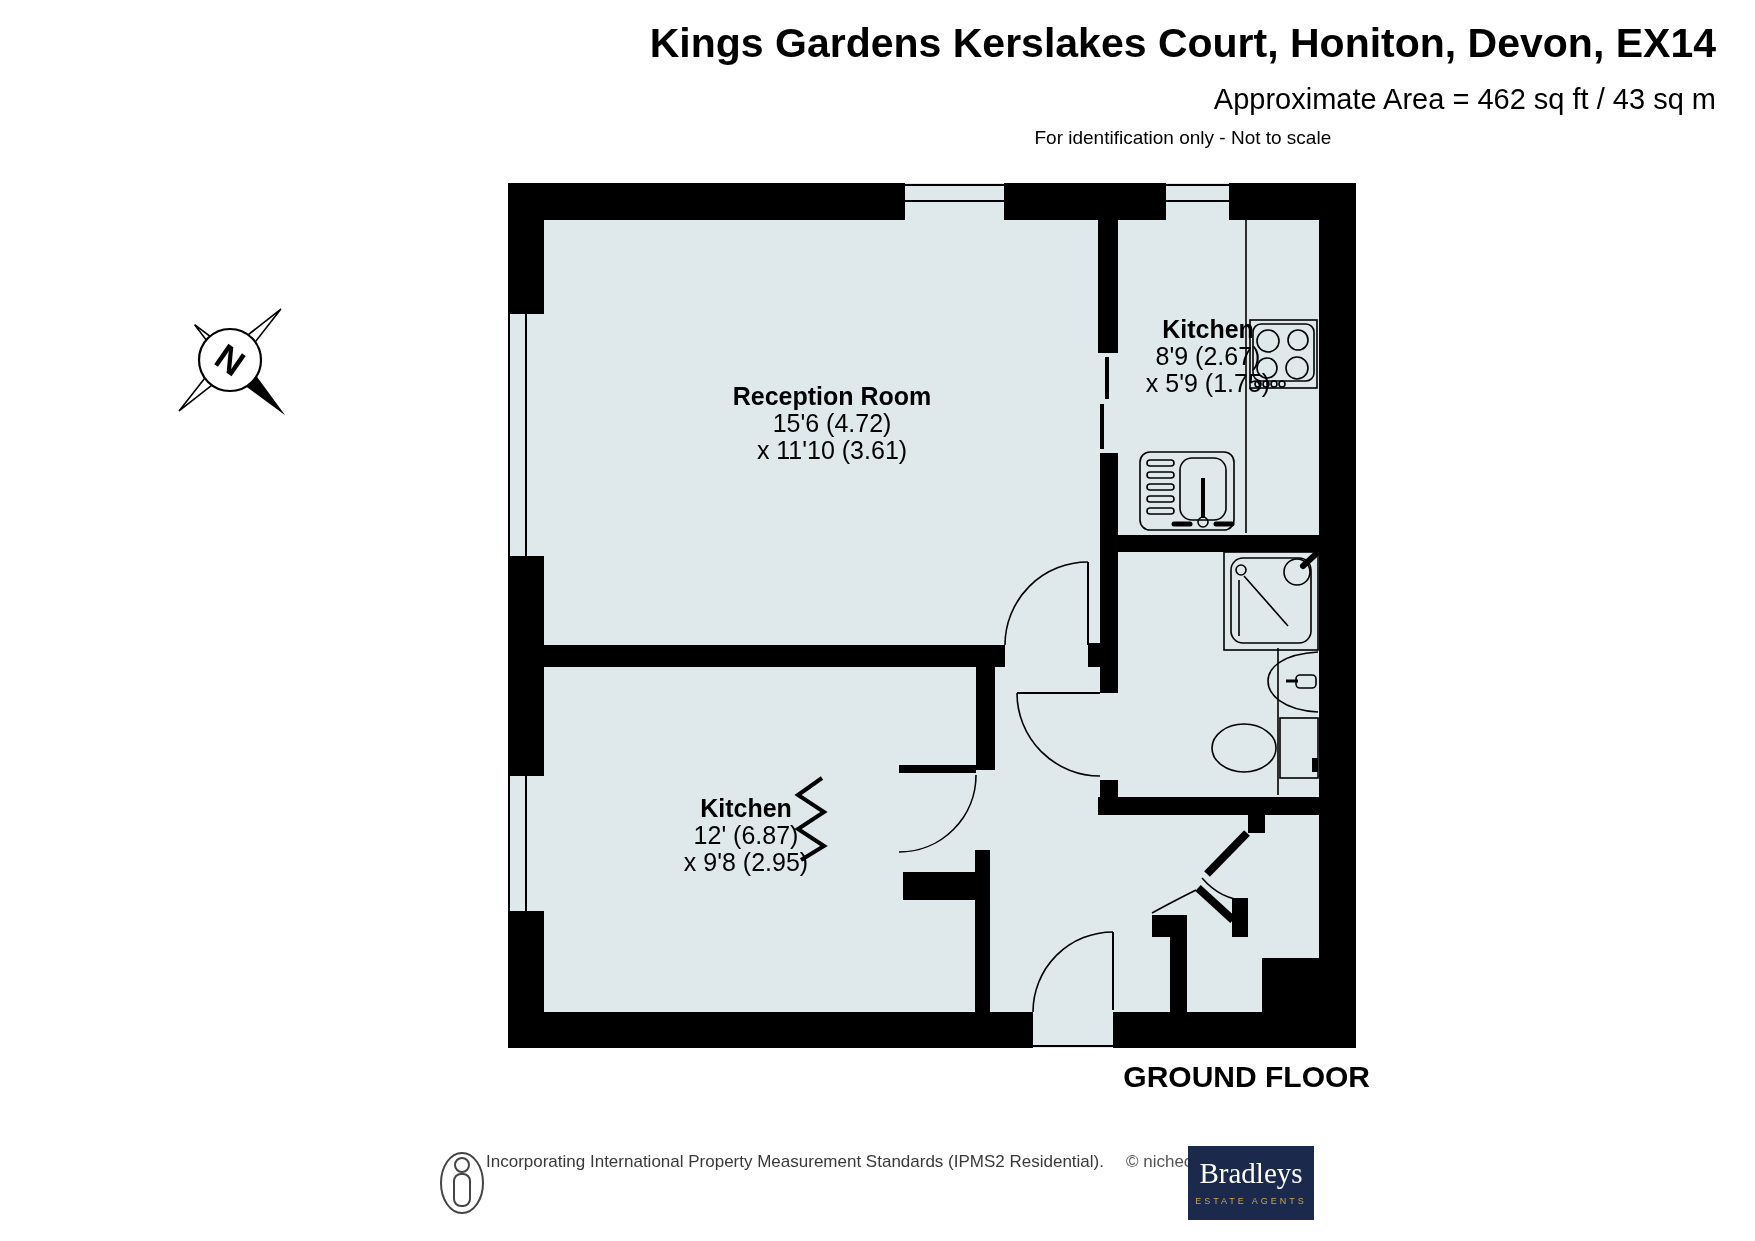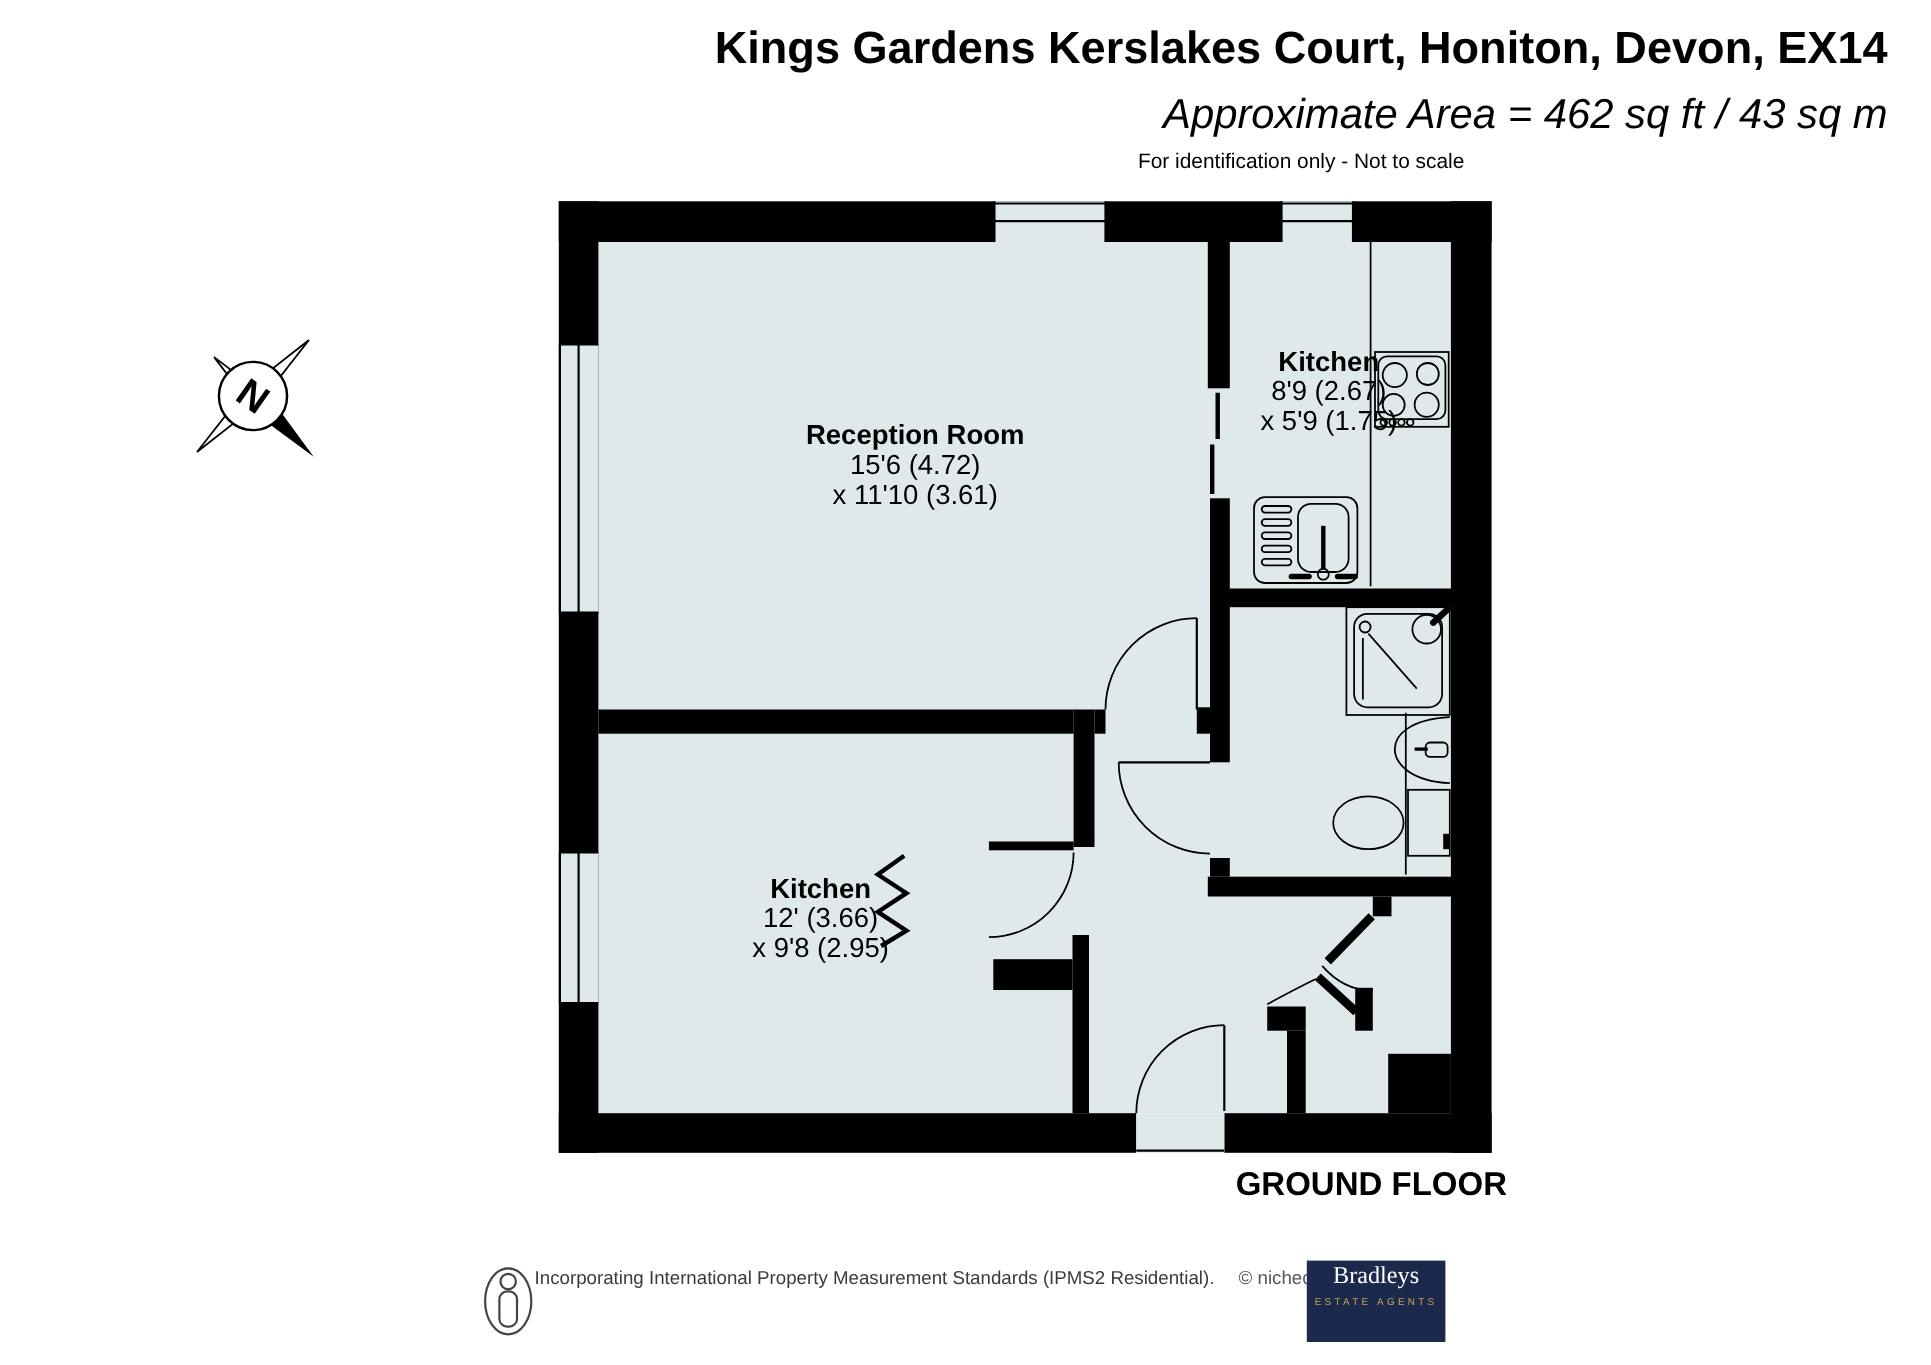--- a/index.html
+++ b/index.html
@@ -10,42 +10,42 @@
   }
   html,body{margin:0;padding:0;}
   body{
     width:1755px;height:1241px;position:relative;background:#ffffff;
     font-family:"Liberation Sans", sans-serif;color:#000;overflow:hidden;
   }
   .abs{position:absolute;}
   
   .hdr{position:absolute;top:20px;right:39px;text-align:right;}
   .hdr-title{font-size:41px;font-weight:bold;letter-spacing:0px;}
-  .hdr-area{font-size:38px;margin-top:16px;font-style:italic;}
+  .hdr-area{font-size:29px;margin-top:16px;}
   .hdr-note{font-size:19px;margin-top:11px;text-align:center;}
   
   .room-label{position:absolute;text-align:center;transform:translateX(-50%);
     font-size:25px;line-height:27px;white-space:nowrap;}
   .room-label .nm{font-weight:bold;}
   
   .gf{position:absolute;right:385px;top:1060px;font-size:30px;font-weight:bold;}
   
   .wallf{fill:var(--wall);}
   .roomfill{fill:var(--room-fill);}
   .ln{stroke:#000;fill:none;stroke-width:2;}
   .lnthin{stroke:#000;fill:none;stroke-width:1.6;}
   .lnthick{stroke:#000;fill:none;stroke-width:4;}
   .leaf{stroke:#000;stroke-width:8;}
   
   .footer-text{position:absolute;left:486px;top:1152px;font-size:17px;line-height:20px;color:#3a3a3a;}
   .copy{margin-left:22px;color:#555;}
   .ref{margin-left:28px;}
   .brand{position:absolute;left:1188px;top:1146px;width:126px;height:74px;
     background:var(--navy);color:#fff;text-align:center;}
-  .brand .bname{font-family:"Liberation Serif", serif;font-size:22px;}
+  .brand .bname{font-family:"Liberation Serif", serif;font-size:29px;margin-top:11px;}
   .brand .btag{font-size:9px;letter-spacing:3px;color:var(--gold);margin-top:6px;}
 </style>
 </head>
 <body>
 
 <div class="hdr">
   <div class="hdr-title">Kings Gardens Kerslakes Court, Honiton, Devon, EX14</div>
   <div class="hdr-area">Approximate Area = 462 sq ft / 43 sq m</div>
   <div class="hdr-note">For identification only - Not to scale</div>
 </div>
@@ -210,21 +210,21 @@
   <div>15'6 (4.72)</div>
   <div>x 11'10 (3.61)</div>
 </div>
 <div class="room-label" style="left:1208px;top:316px;">
   <div class="nm">Kitchen</div>
   <div>8'9 (2.67)</div>
   <div>x 5'9 (1.75)</div>
 </div>
 <div class="room-label" style="left:746px;top:795px;">
   <div class="nm">Kitchen</div>
-  <div>12' (3.66)</div>
+  <div>12' (6.87)</div>
   <div>x 9'8 (2.95)</div>
 </div>
 
 <div class="gf">GROUND FLOOR</div>
 
 <svg class="abs" style="left:438px;top:1150px;" width="48" height="66" viewBox="0 0 48 66">
   <ellipse cx="24" cy="33" rx="21" ry="30" fill="none" stroke="#444" stroke-width="2"></ellipse>
   <circle cx="24" cy="15" r="7" fill="none" stroke="#444" stroke-width="2"></circle>
   <rect x="16" y="24" width="16" height="32" rx="7" fill="none" stroke="#444" stroke-width="2"></rect>
 </svg>

